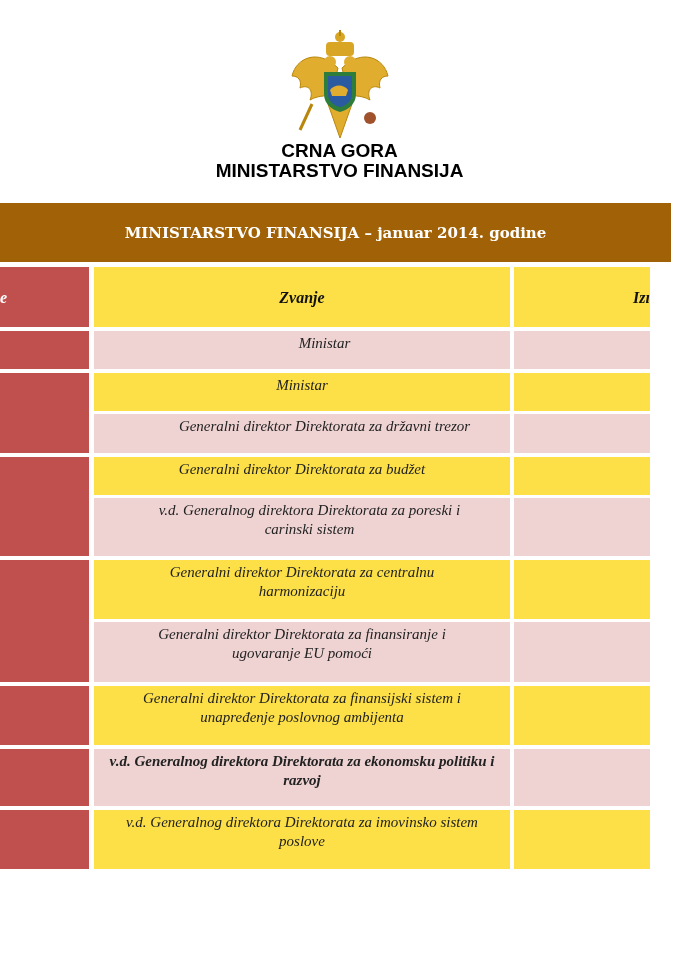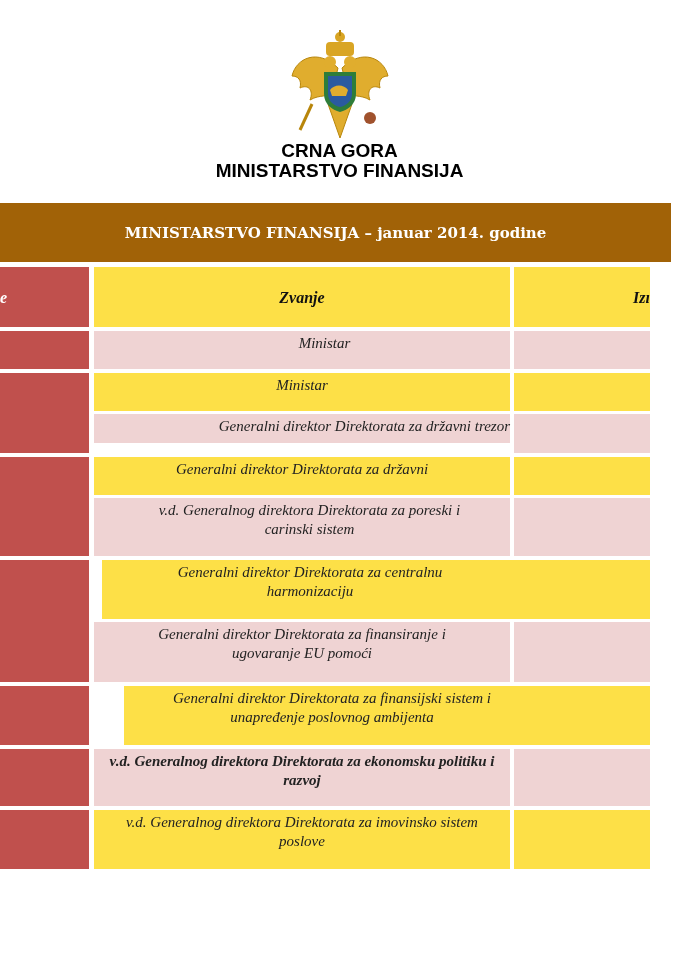--- a/index.html
+++ b/index.html
@@ -67,35 +67,35 @@
 <div class="cell dark c1" style="top:686px;height:59px;"></div>
 <div class="cell dark c1" style="top:749px;height:57px;"></div>
 <div class="cell dark c1" style="top:810px;height:59px;"></div>
 
 <div class="cell light c2" style="top:331px;height:38px;">Ministar</div>
 <div class="cell light c3" style="top:331px;height:38px;"></div>
 
 <div class="cell mid c2" style="top:373px;height:38px;">Ministar</div>
 <div class="cell mid c3" style="top:373px;height:38px;"></div>
 
-<div class="cell light c2" style="top:414px;height:29px;text-align:right;">Generalni direktor Direktorata za državni trezor</div>
+<div class="cell light c2" style="top:414px;height:39px;">Generalni direktor Direktorata za državni trezor</div>
 <div class="cell light c3" style="top:414px;height:39px;"></div>
 
-<div class="cell mid c2" style="top:457px;height:38px;">Generalni direktor Direktorata za državni</div>
+<div class="cell mid c2" style="top:457px;height:38px;">Generalni direktor Direktorata za budžet</div>
 <div class="cell mid c3" style="top:457px;height:38px;"></div>
 
 <div class="cell light c2" style="top:498px;height:58px;padding-right:30px;">v.d. Generalnog direktora Direktorata za poreski i carinski sistem</div>
 <div class="cell light c3" style="top:498px;height:58px;"></div>
 
-<div class="cell mid c2" style="top:560px;height:59px;padding-left:40px;padding-right:40px;margin-left:8px;">Generalni direktor Direktorata za centralnu harmonizaciju</div>
+<div class="cell mid c2" style="top:560px;height:59px;padding-left:40px;padding-right:40px;">Generalni direktor Direktorata za centralnu harmonizaciju</div>
 <div class="cell mid c3" style="top:560px;height:59px;"></div>
 
 <div class="cell light c2" style="top:622px;height:60px;padding-left:30px;padding-right:30px;">Generalni direktor Direktorata za finansiranje i ugovaranje EU pomoći</div>
 <div class="cell light c3" style="top:622px;height:60px;"></div>
 
-<div class="cell mid c2" style="top:686px;height:59px;padding-left:14px;padding-right:14px;margin-left:30px;">Generalni direktor Direktorata za finansijski sistem i unapređenje poslovnog ambijenta</div>
+<div class="cell mid c2" style="top:686px;height:59px;padding-left:14px;padding-right:14px;">Generalni direktor Direktorata za finansijski sistem i unapređenje poslovnog ambijenta</div>
 <div class="cell mid c3" style="top:686px;height:59px;"></div>
 
 <div class="cell light c2" style="top:749px;height:57px;padding-left:14px;padding-right:14px;font-weight:bold;">v.d. Generalnog direktora Direktorata za ekonomsku politiku i razvoj</div>
 <div class="cell light c3" style="top:749px;height:57px;"></div>
 
 <div class="cell mid c2" style="top:810px;height:59px;padding-left:14px;padding-right:14px;">v.d. Generalnog direktora Direktorata za imovinsko sistem poslove</div>
 <div class="cell mid c3" style="top:810px;height:59px;"></div>
 
 </body></html>

